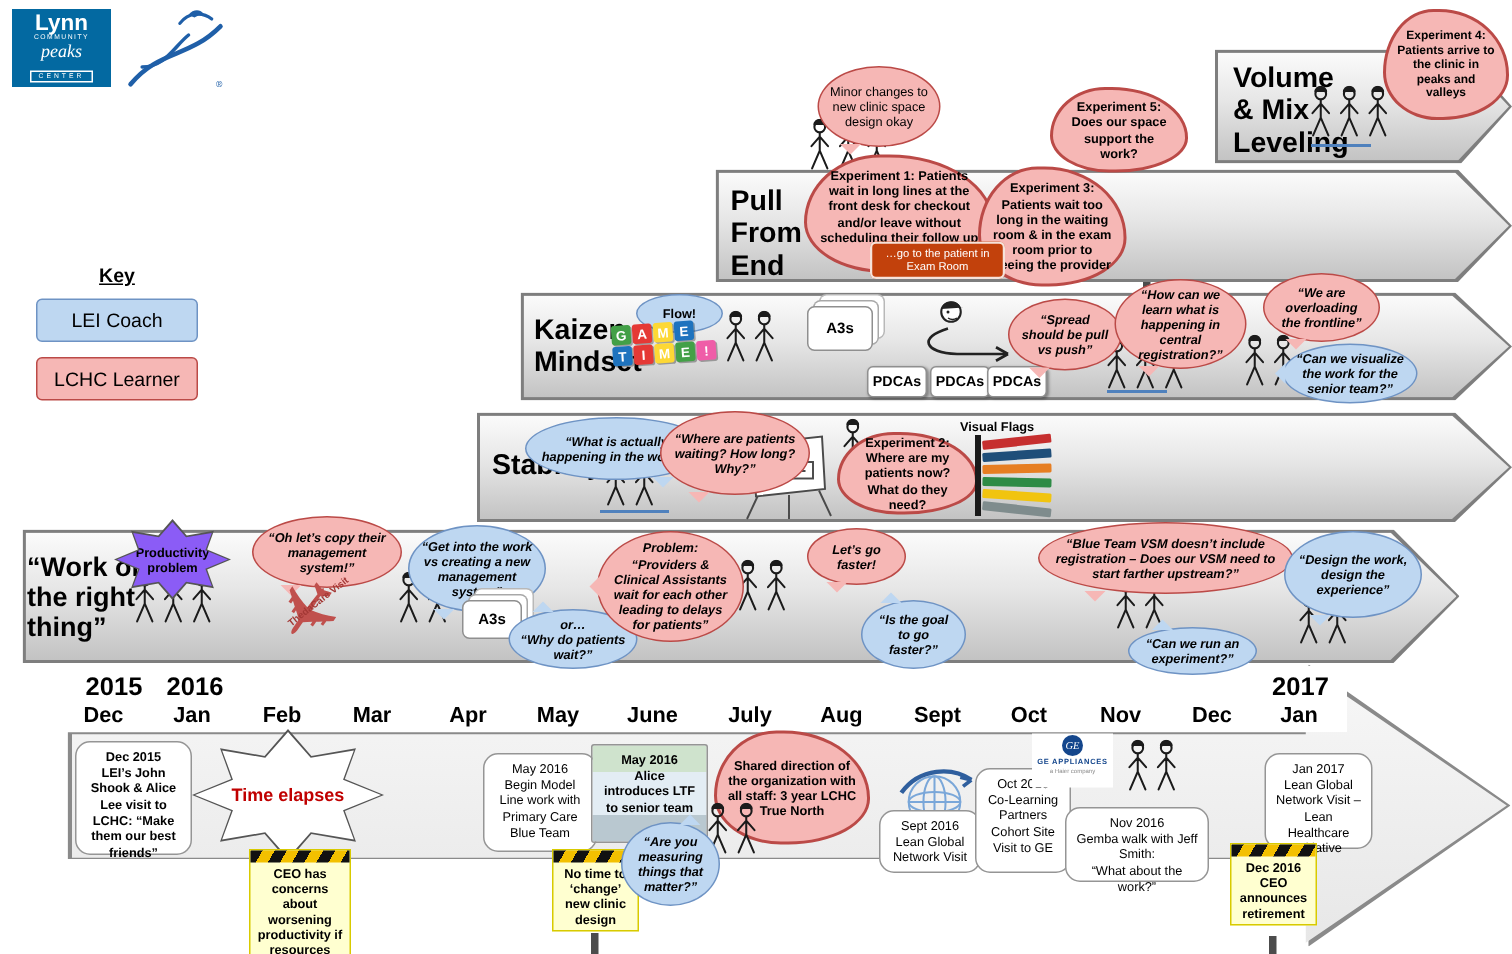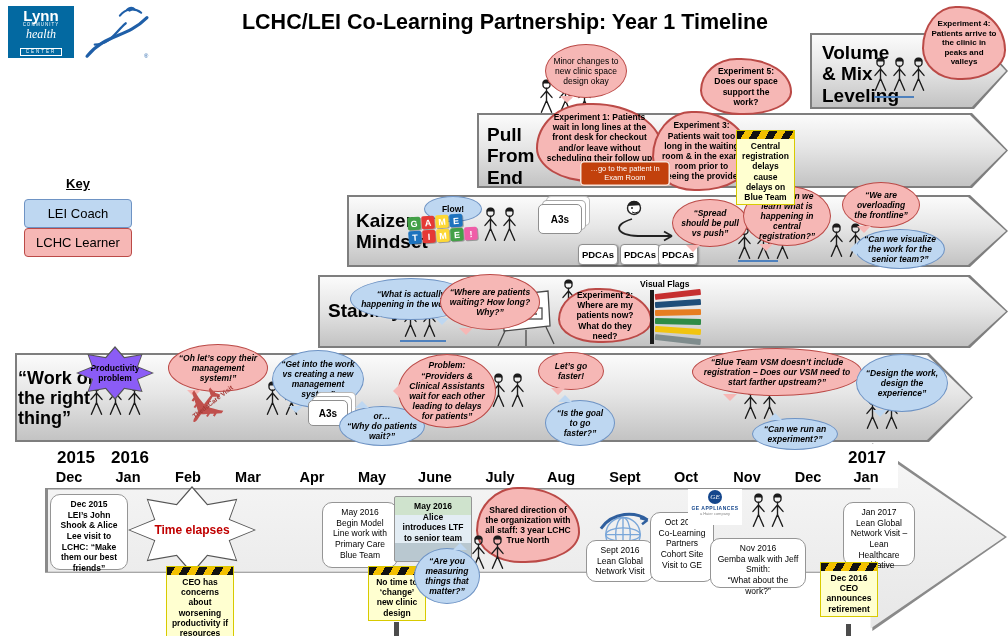--- a/index.html
+++ b/index.html
@@ -97,21 +97,21 @@
   #lynn-logo .l1{font-size:15px;font-weight:bold;}
   #lynn-logo .l2{font-size:4.5px;letter-spacing:1px;}
   #lynn-logo .l3{font-family:"Liberation Serif",serif;font-style:italic;font-size:12px;}
   #lynn-logo .l4{font-size:4.5px;letter-spacing:2px;border:1px solid #fff;display:inline-block;
     padding:1px 5px;margin-top:2px;}
   #lei-mark{position:absolute;left:82px;top:4px;z-index:8;}
   #page-title{position:absolute;left:215px;top:10px;width:580px;text-align:center;
     font-size:21.5px;font-weight:bold;z-index:8;}
   #key{position:absolute;left:24px;top:176px;width:108px;z-index:8;text-align:center;}
   #key .kt{font-weight:bold;text-decoration:underline;font-size:13px;margin-bottom:8px;}
-  .keybox{border-radius:4px;font-size:13px;padding:6px 4px;}
+  .keybox{border-radius:4px;font-size:13px;padding:6px 4px;margin-bottom:10px;}
   .keybox.kb-blue{background:#bed7f1;border:1.5px solid #6e93c4;}
   .keybox.kb-pink{background:#f6b7b5;border:1.5px solid #bb4a47;}
 
   .ge{position:absolute;left:688px;top:489px;width:54px;height:36px;background:#fff;z-index:7;
     text-align:center;box-sizing:border-box;padding-top:1px;}
   .ge-circle{width:14px;height:14px;border-radius:50%;background:#14468c;color:#fff;margin:0 auto;
     font-family:"Liberation Serif",serif;font-style:italic;font-size:7px;display:flex;
     align-items:center;justify-content:center;}
   .ge-name{color:#14468c;font-size:5px;font-weight:bold;letter-spacing:.5px;margin-top:1px;}
   .ge-sub{color:#8a8a8a;font-size:4px;}
@@ -129,33 +129,32 @@
         <circle cx="10" cy="6.5" r="4.2"></circle>
         <path d="M10 11 V25 M10 14 L3.5 21.5 M10 14 L16.5 21.5 M10 25 L4 39 M10 25 L16 39"></path>
       </g>
       <path d="M5 5 a5 5 0 0 1 10 0 l1.5 0 -13 0 z" fill="#1b1b1b"></path>
     </symbol>
   </svg>
 
   <div id="lynn-logo">
     <div class="l1">Lynn</div>
     <div class="l2">COMMUNITY</div>
-    <div class="l3">health</div>
+    <div class="l3">peaks</div>
     <div class="l4">CENTER</div>
   </div>
   <div id="lei-mark">
     <svg width="70" height="58" viewBox="0 0 70 60" fill="none">
       <path d="M4 54 C24 30 44 36 66 14" stroke="#1f5fa8" stroke-width="3.2" stroke-linecap="round"></path>
       <path d="M12 42 C28 42 34 28 44 20" stroke="#1f5fa8" stroke-width="2.4" stroke-linecap="round"></path>
       <path d="M38 12 C44 4 54 4 60 9" stroke="#1f5fa8" stroke-width="2.2" stroke-linecap="round"></path>
       <path d="M44 6 c3 -4 8 -4 10 -1 l-6 3 z" fill="#1f5fa8"></path>
       <text x="63" y="56" font-size="6" fill="#1f5fa8">®</text>
     </svg>
   </div>
-  <div id="page-title">LCHC/LEI Co-Learning Partnership:  Year 1 Timeline</div>
 
   <div id="key">
     <div class="kt">Key</div>
     <div class="keybox kb-blue">LEI Coach</div>
     <div class="keybox kb-pink">LCHC Learner</div>
   </div>
 
   <div class="band" style="left:810px;top:33px;width:198px;height:76px;--tip:34px;">
     <div class="bg"></div>
       <div class="fill"></div>
@@ -215,21 +214,20 @@
         <use href="#stickfig"></use>
       </svg>
     </div>
   <div class="bub pink tail tail-bl" style="left:545px;top:44px;width:82px;height:54px;">Minor changes to new clinic space design okay</div>
   <div class="bub pink cloud" style="left:700px;top:58px;width:92px;height:57px;">Experiment 5: Does our space support the work?</div>
   <div class="bub pink cloud" style="left:536px;top:103px;width:127px;height:79px;">Experiment 1:  Patients wait in long lines at the front desk for checkout and/or leave without scheduling their follow up appts</div>
   <div class="bub pink cloud" style="left:652px;top:111px;width:99px;height:80px;">Experiment 3: Patients wait too long in the waiting room &amp; in the exam room prior to seeing the provider</div>
   <div class="greensign" style="left:580px;top:161px;width:90px;">…go to the patient in
 Exam Room</div>
   <div class="pole" style="left:762px;top:188px;height:10px;"></div>
-  <div class="hazard" style="left:736px;top:130px;width:59px;">Central registration delays cause delays on Blue Team</div>
 
   <div class="bub blue tail tail-bl" style="left:424px;top:196px;width:58px;height:26px;font-weight:bold;">Flow!</div>
   <div id="game-tiles">
       <div class="game-row">
         <span class="tile" style="background: rgb(67, 160, 71);">G</span>
         <span class="tile" style="background: rgb(229, 57, 53);">A</span>
         <span class="tile" style="background: rgb(253, 216, 53);">M</span>
         <span class="tile" style="background: rgb(30, 115, 190);">E</span>
       </div>
       <div class="game-row">
@@ -356,21 +354,21 @@
   <div class="bub pink q tail tail-l" style="left:398px;top:354px;width:98px;height:74px;">Problem: “Providers &amp; Clinical Assistants wait for each other leading to delays for patients”</div>
   <div class="figs" style="left:490px;top:372px;">
       <svg viewBox="0 0 20 42">
         <use href="#stickfig"></use>
       </svg>
       <svg viewBox="0 0 20 42">
         <use href="#stickfig"></use>
       </svg>
     </div>
   <div class="bub pink tail tail-bl" style="left:538px;top:352px;width:66px;height:38px;font-style:italic;font-weight:bold;">Let’s go faster!</div>
-  <div class="bub blue q tail tail-tl" style="left:545px;top:400px;width:70px;height:46px;">“Is the goal to go faster?”</div>
+  <div class="bub blue q tail tail-tl" style="left:574px;top:400px;width:70px;height:46px;">“Is the goal to go faster?”</div>
   <div class="bub pink q tail tail-bl" style="left:692px;top:348px;width:170px;height:48px;">“Blue Team VSM doesn’t include registration – Does our VSM need to start farther upstream?”</div>
   <div class="figs" style="left:742px;top:384px;">
       <svg viewBox="0 0 20 42">
         <use href="#stickfig"></use>
       </svg>
       <svg viewBox="0 0 20 42">
         <use href="#stickfig"></use>
       </svg>
     </div>
   <div class="bub blue q tail tail-bl" style="left:856px;top:354px;width:92px;height:58px;">“Design the work, design the experience”</div>

